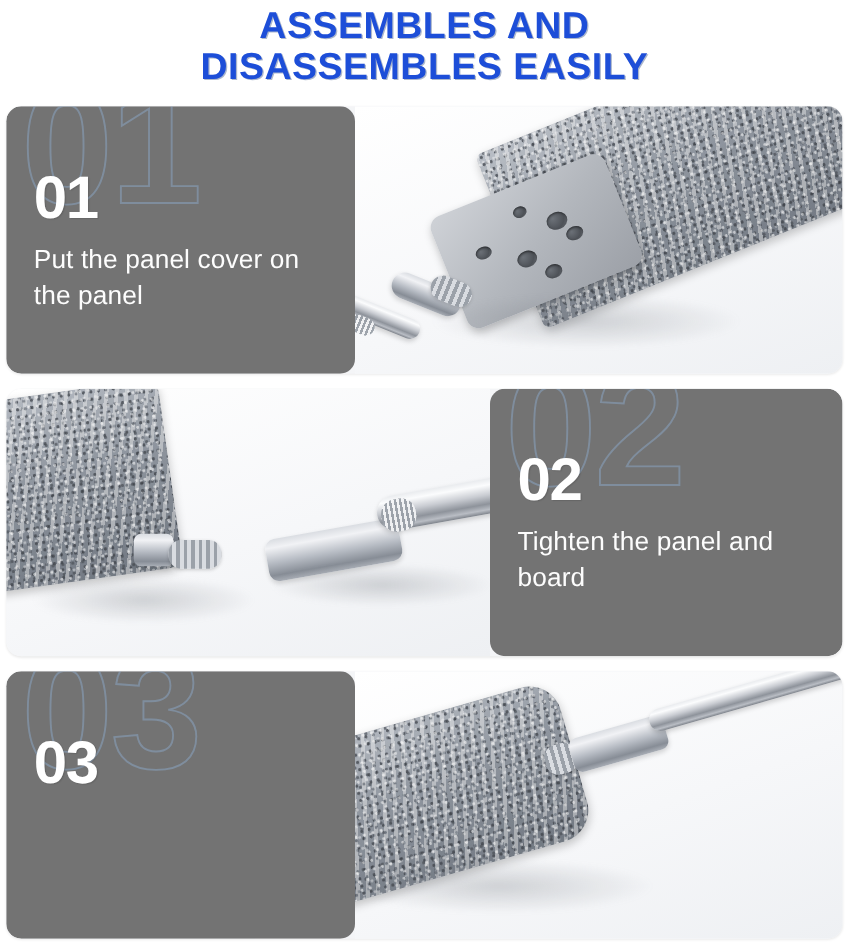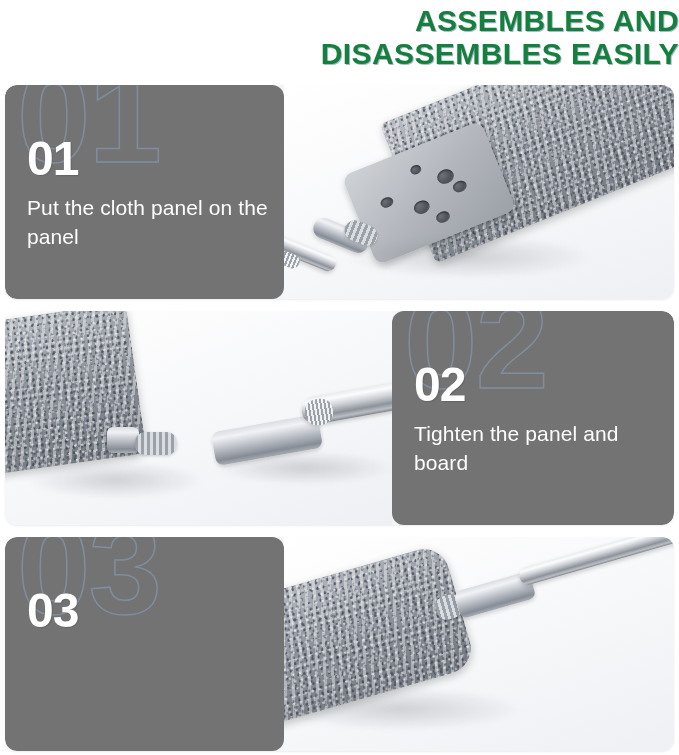--- a/index.html
+++ b/index.html
@@ -17,28 +17,27 @@
   }
 
   
   .title-block {
     width: 679px;
     padding-top: 4px;
     text-align: center;
   }
   .title-line {
     display: block;
-    color: #15803d;
+    color: #1d4ed8;
     font-family: "Liberation Sans", sans-serif;
     font-weight: bold;
     font-size: 30px;
     letter-spacing: 0.4px;
     line-height: 33px;
     text-shadow: 1px 1px 0 rgba(16,50,110,0.35);
-    text-align: right;
   }
 
   
   .steps {
     position: absolute;
     left: 0;
     top: 85px;
     width: 679px;
   }
   .card {
@@ -203,21 +202,21 @@
   <span class="title-line">DISASSEMBLES EASILY</span>
 </div>
 
 <div class="steps">
 
   <div class="card">
 
     <div class="info">
       <div class="ghost-num">01</div>
       <div class="num">01</div>
-      <div class="desc">Put the cloth panel on the panel</div>
+      <div class="desc">Put the panel cover on the panel</div>
     </div>
 
     <div class="photo">
       <div class="photo-bg"></div>
 
       <div class="cloth" style="left:112px; top:-28px; width:330px; height:150px; transform: rotate(-22deg); border-radius:6px;"></div>
       <div class="cloth-ridges" style="left:112px; top:-28px; width:330px; height:150px; transform: rotate(-22deg); border-radius:6px;"></div>
 
       <div class="board" style="left:70px; top:60px; width:150px; height:96px; transform: rotate(-22deg);">
         <div class="hole" style="left:26px; top:36px; width:13px; height:10px;"></div>

